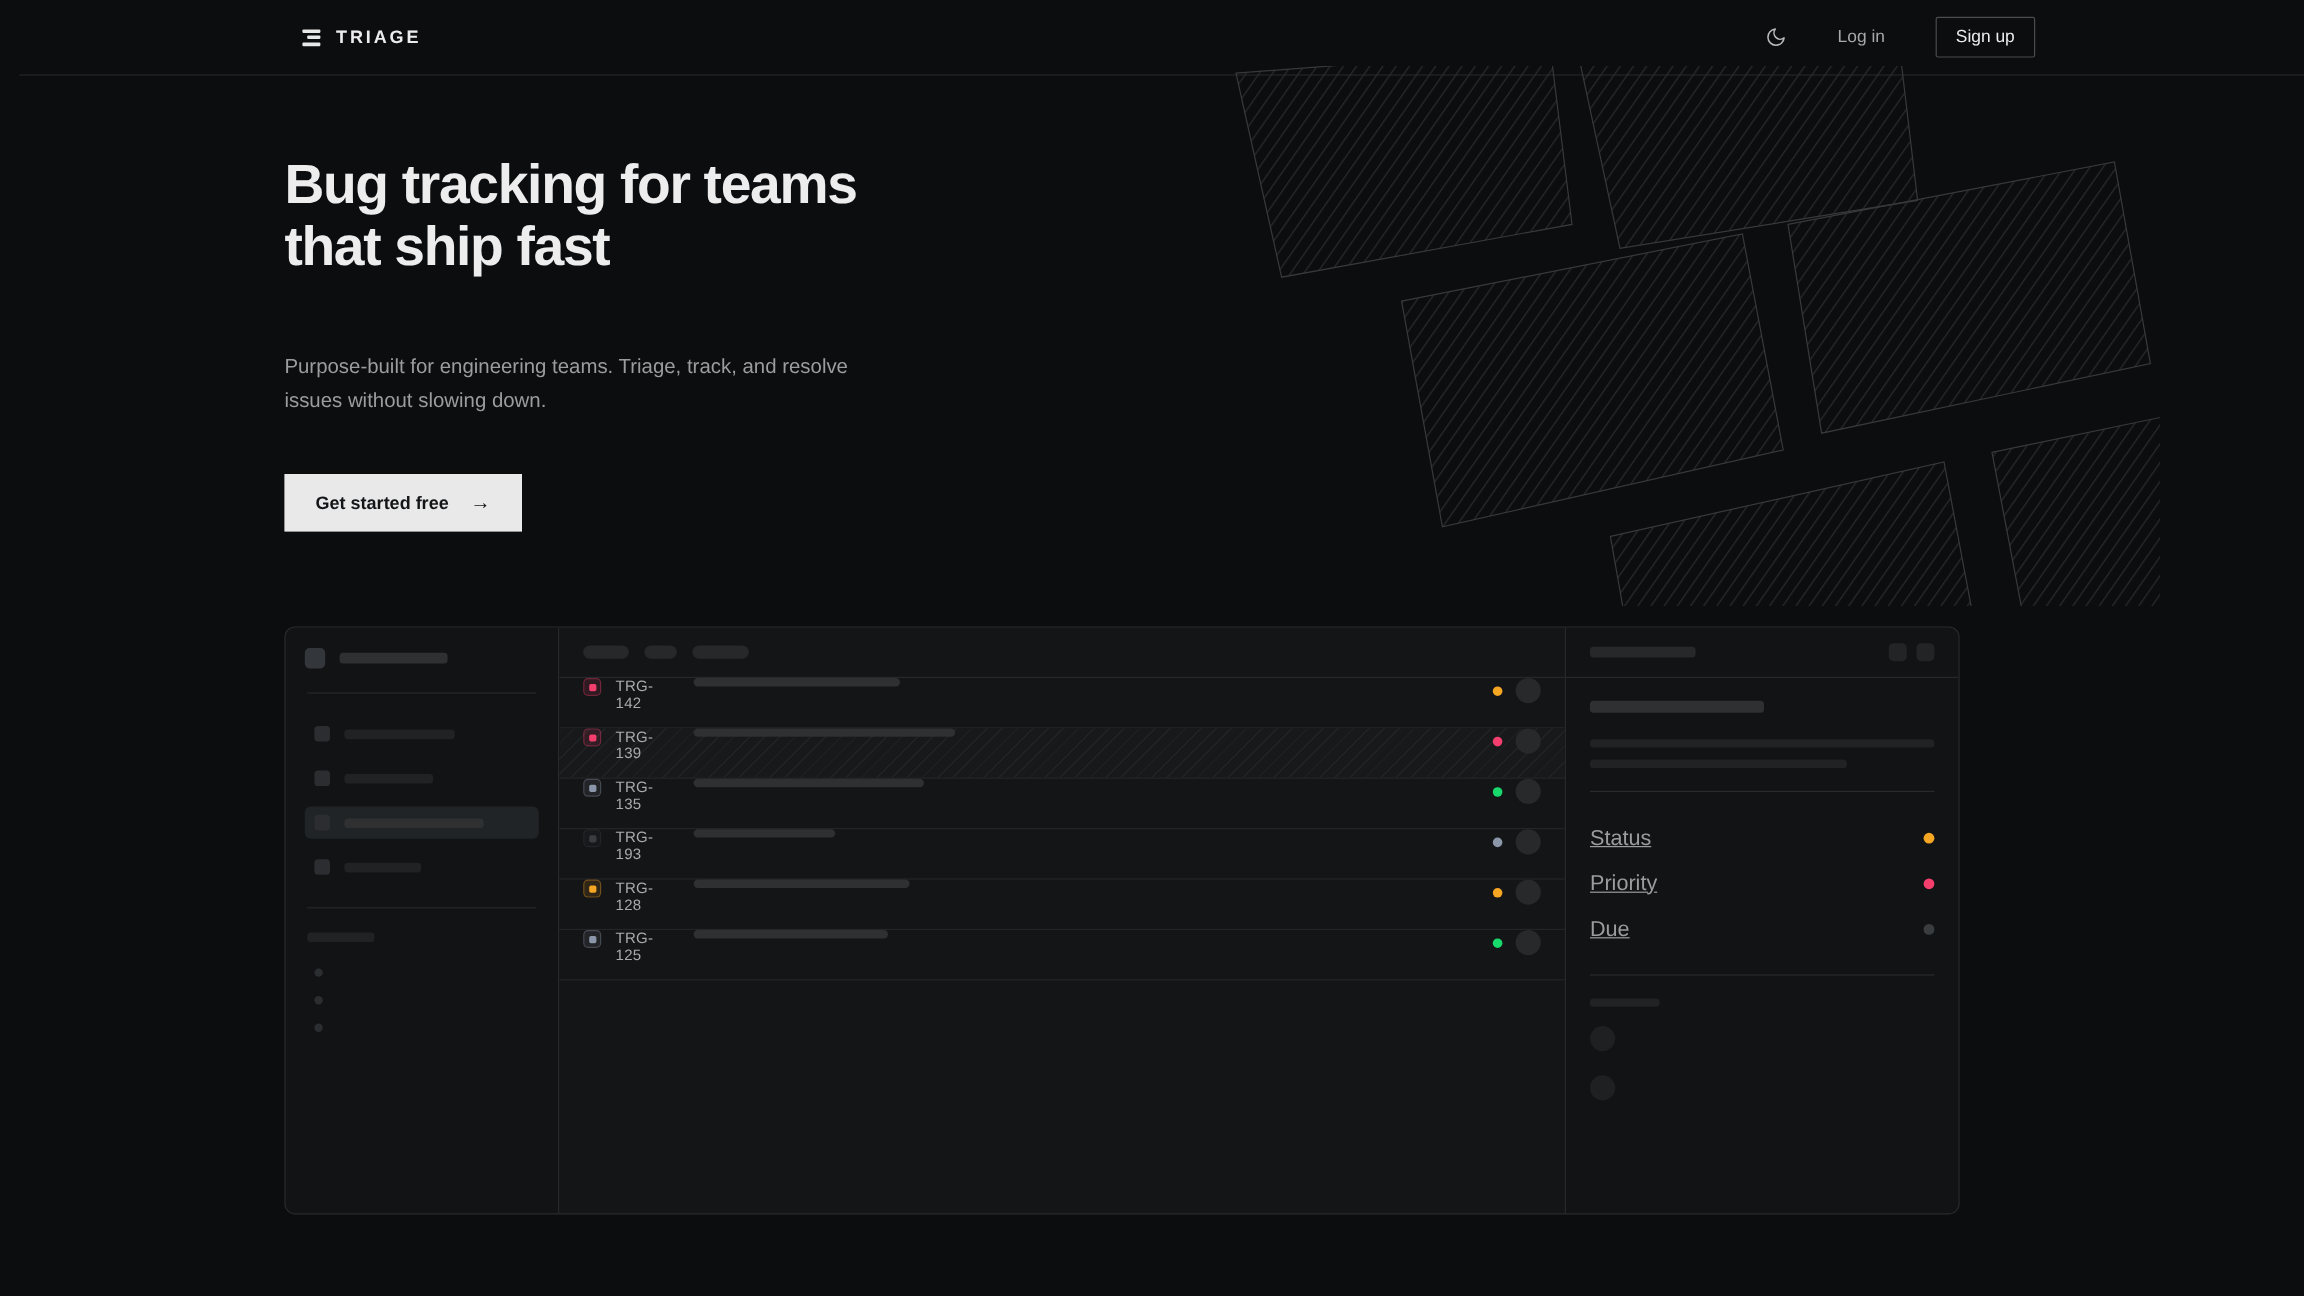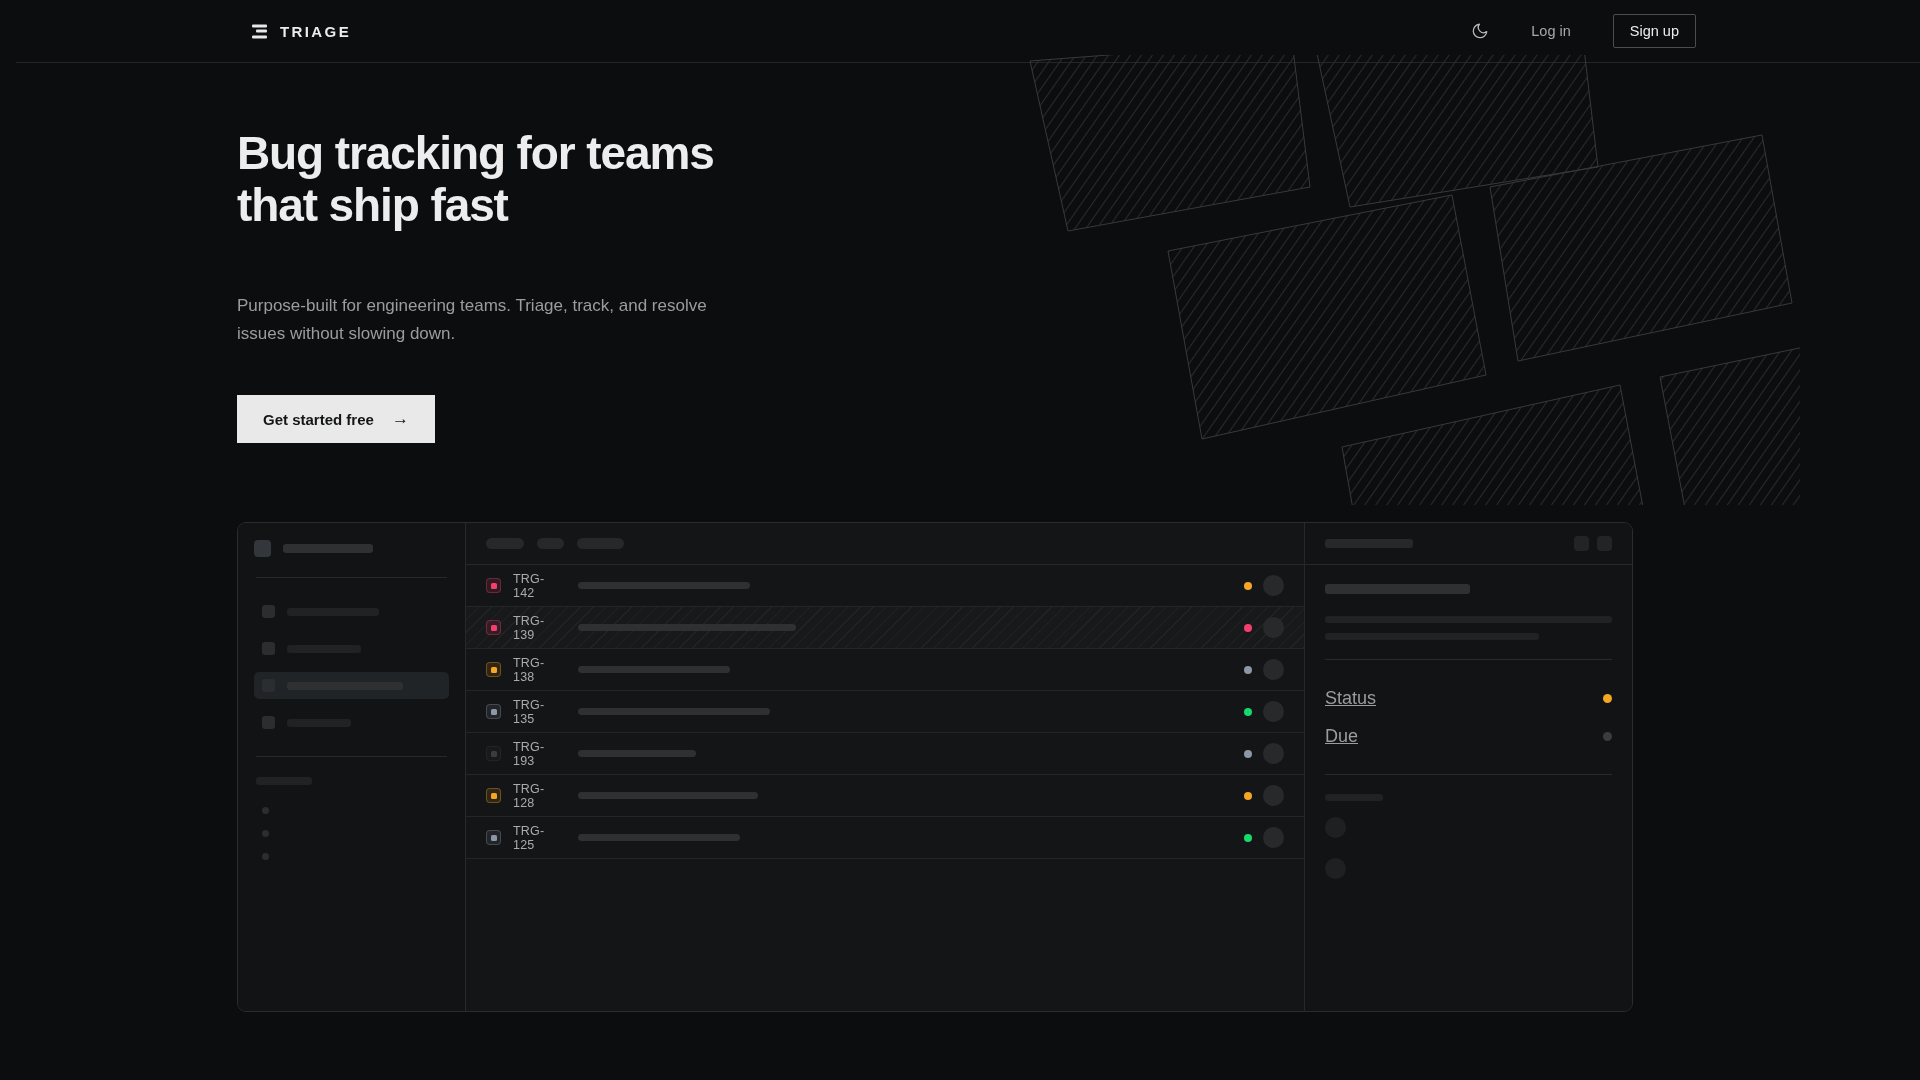--- a/index.html
+++ b/index.html
@@ -83,21 +83,21 @@
 
   
   .mk-list { flex:1; display:flex; flex-direction:column; border-right:1px solid #26282a; }
   .list-toolbar {
     height:42px; border-bottom:1px solid #26282a;
     display:flex; align-items:center; gap:13px; padding:0 20px;
   }
   .chip { height:11px; border-radius:6px; background:#26282a; }
   .row {
     height:42px; border-bottom:1px solid #232527;
-    display:flex; align-items:center; padding:0 20px; position:relative;
+    display:flex; align-items:flex-start; padding:0 20px; position:relative;
   }
   .row.hatch {
     background-image:repeating-linear-gradient(-45deg,
       rgba(255,255,255,.045) 0 1px, transparent 1px 9px);
     background-color:#17191b;
   }
   .st-chip {
     width:15px; height:15px; border-radius:4px;
     display:flex; align-items:center; justify-content:center; flex:none;
   }
@@ -233,31 +233,20 @@
           </span>
         </div>
         <div class="row hatch">
           <span class="st-chip" style="background:#f43f6e1f;border:1px solid #f43f6e55">
             <i style="background:#f43f6e"></i>
           </span>
           <span class="row-id">TRG-139</span>
           <span class="row-bar" style="width:218px"></span>
           <span class="row-right">
             <span class="pri-dot" style="background:#f43f6e"></span>
-            <span class="av"></span>
-          </span>
-        </div>
-        <div class="row">
-          <span class="st-chip" style="background:#f5a6231f;border:1px solid #f5a62355">
-            <i style="background:#f5a623"></i>
-          </span>
-          <span class="row-id">TRG-138</span>
-          <span class="row-bar" style="width:152px"></span>
-          <span class="row-right">
-            <span class="pri-dot" style="background:#8b97a8"></span>
             <span class="av"></span>
           </span>
         </div>
         <div class="row">
           <span class="st-chip" style="background:#8b97a81f;border:1px solid #8b97a855">
             <i style="background:#8b97a8"></i>
           </span>
           <span class="row-id">TRG-135</span>
           <span class="row-bar" style="width:192px"></span>
           <span class="row-right">
@@ -313,20 +302,24 @@
       <span class="skel" style="width:145px;height:10px;margin-bottom:22px"></span>
       <span class="skel dim" style="width:287px;height:7px;margin-bottom:10px"></span>
       <span class="skel dim" style="width:214px;height:7px"></span>
       <div class="det-divider"></div>
       <div id="det-fields">
           <div class="field">
             <span class="field-label">Status</span>
             <span class="field-dot" style="background:#f5a623"></span>
           </div>
           <div class="field">
+            <span class="field-label">Priority</span>
+            <span class="field-dot" style="background:#f43f6e"></span>
+          </div>
+          <div class="field">
             <span class="field-label">Due</span>
             <span class="field-dot" style="background:#3a3d40"></span>
           </div>
         </div>
       <div class="det-divider"></div>
       <span class="skel dim" style="width:58px;height:7px;margin-bottom:6px"></span>
       <div id="det-activity">
           <div class="act-row">
             <span class="act-av"></span>
           </div>

